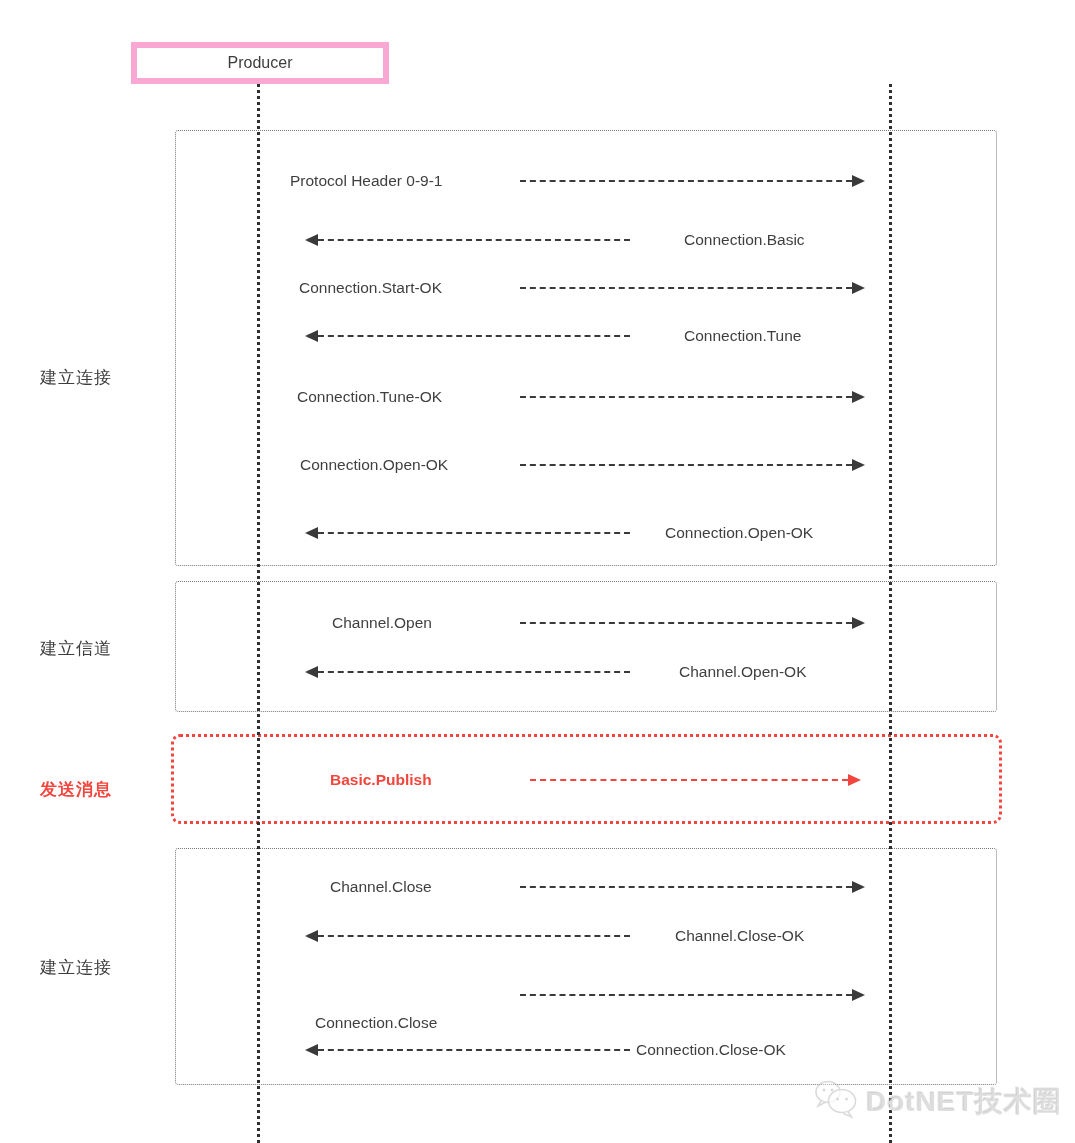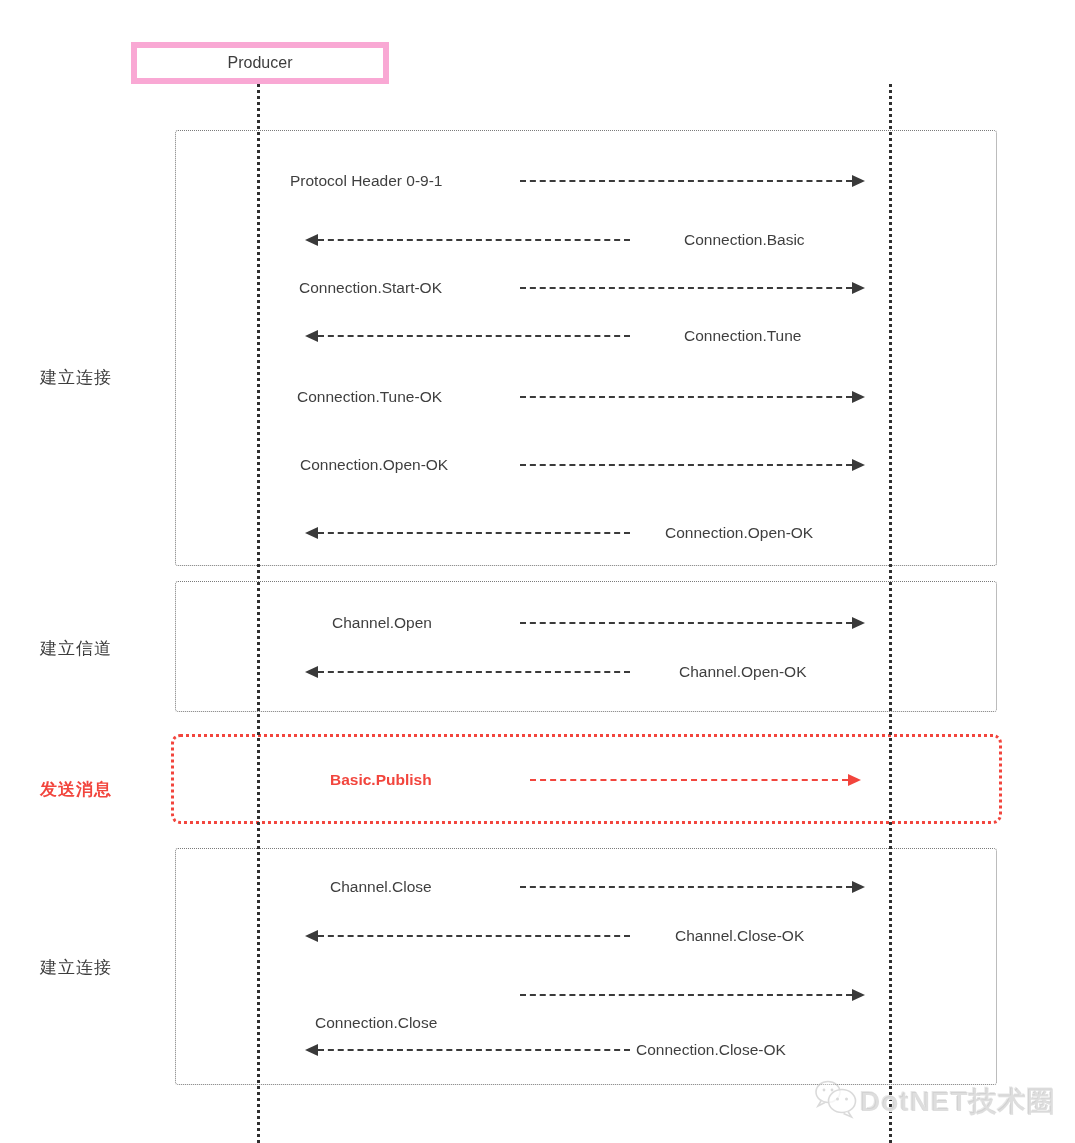--- a/index.html
+++ b/index.html
@@ -103,20 +103,21 @@
   .arrow.hl { border-top-color: var(--hl, #f2453d); }
   .arrow.hl.right::after { border-left-color: var(--hl, #f2453d); }
 
   
   .watermark {
     position: absolute;
     left: 812px;
     top: 1078px;
     display: flex;
     align-items: center;
+    gap: 6px;
     z-index: 4;
     pointer-events: none;
   }
   .watermark .wm-text {
     font-size: 28px;
     font-weight: 600;
     color: rgba(190, 190, 190, 0.50);
     text-shadow: 1px 1px 0 rgba(255,255,255,0.95), -1px -1px 0 rgba(160,160,160,0.25);
     letter-spacing: 1px;
     white-space: nowrap;

